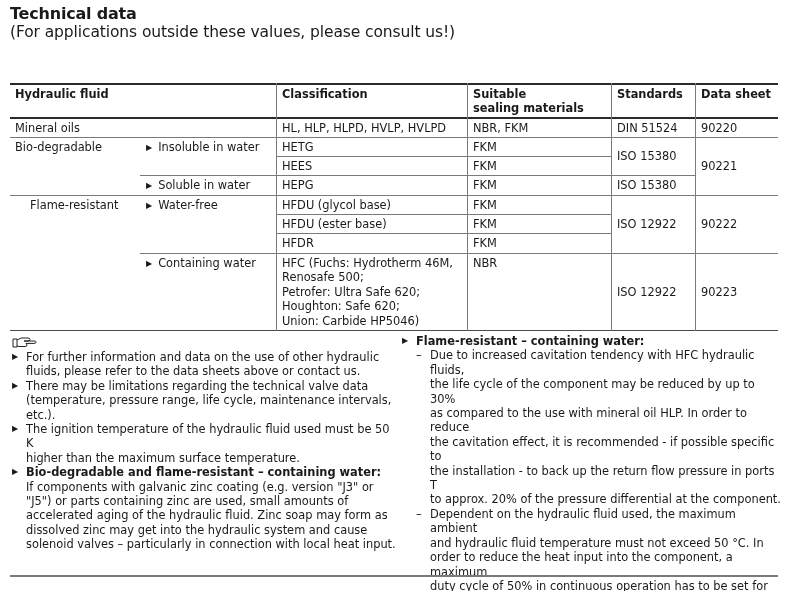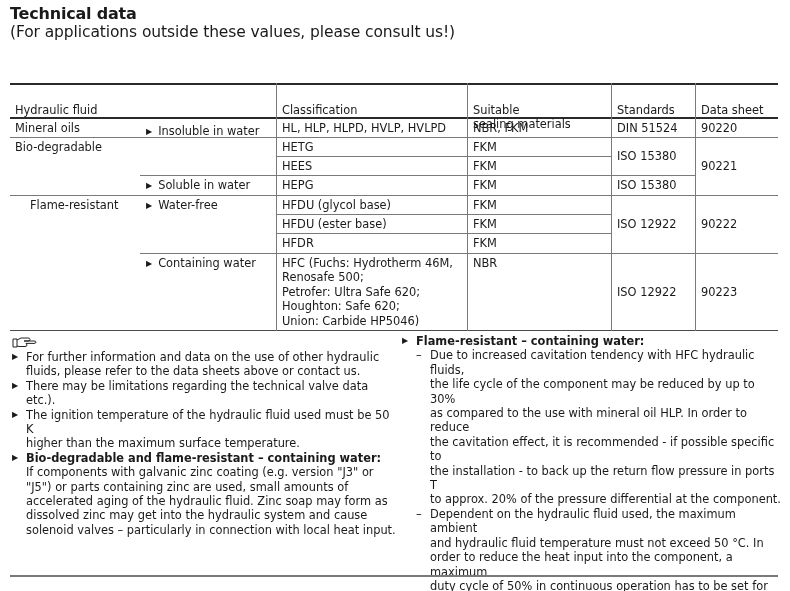--- a/index.html
+++ b/index.html
@@ -6,21 +6,21 @@
   body { width:790px; height:591px; position:relative; overflow:hidden;
          font-family:"DejaVu Sans", sans-serif; color:#1a1a1a; }
   .title { position:absolute; left:10px; top:4px; font-size:16px; font-weight:bold; letter-spacing:-0.2px; }
   .subtitle { position:absolute; left:10px; top:23px; font-size:15.5px; letter-spacing:-0.1px; }
 
   .tbl { position:absolute; left:10px; top:83px; width:768px; }
   .hline { position:absolute; left:0; height:1px; background:#7a7a7a; }
   .hline.thick { height:2px; background:#2a2a2a; }
   .vline { position:absolute; width:1px; background:#7a7a7a; }
   .cell { position:absolute; font-size:11.4px; line-height:14.4px; white-space:nowrap; }
-  .hdr { font-weight:normal;margin-top:16px; }
+  .hdr { font-weight:bold; }
   .arrow { font-size:8px; margin-right:6px; position:relative; top:-1px; }
 
   .notes-l { position:absolute; left:12px; top:338px; width:385px; font-size:11.4px; line-height:14.4px; }
   .notes-r { position:absolute; left:402px; top:334px; width:380px; font-size:11.4px; line-height:14.4px; }
   .note-h { font-weight:bold; display:flex; align-items:center; }
   .hand { display:inline-block; width:26px; height:12px; margin-right:6px; position:relative; top:-2px; }
   .bullet { position:relative; padding-left:14px; }
   .bullet .tri { position:absolute; left:0; top:0; font-size:8px; }
   .dash { position:relative; padding-left:14px; margin-left:14px; }
   .dash .d { position:absolute; left:0; top:0; }
@@ -58,21 +58,21 @@
   <div class="cell hdr" style="left:607px;top:4px;">Standards</div>
   <div class="cell hdr" style="left:691px;top:4px;">Data sheet</div>
 
   <div class="cell" style="left:5px;top:38px;">Mineral oils</div>
   <div class="cell" style="left:272px;top:38px;">HL, HLP, HLPD, HVLP, HVLPD</div>
   <div class="cell" style="left:463px;top:38px;">NBR, FKM</div>
   <div class="cell" style="left:607px;top:38px;">DIN 51524</div>
   <div class="cell" style="left:691px;top:38px;">90220</div>
 
   <div class="cell" style="left:5px;top:57px;">Bio-degradable</div>
-  <div class="cell" style="left:136px;top:41px;">
+  <div class="cell" style="left:136px;top:57px;">
     <span class="arrow">▶</span><span>Insoluble in water</span>
   </div>
   <div class="cell" style="left:272px;top:57px;">HETG</div>
   <div class="cell" style="left:463px;top:57px;">FKM</div>
   <div class="cell" style="left:272px;top:76px;">HEES</div>
   <div class="cell" style="left:463px;top:76px;">FKM</div>
   <div class="cell" style="left:607px;top:66px;">ISO 15380</div>
   <div class="cell" style="left:691px;top:76px;">90221</div>
 
   <div class="cell" style="left:136px;top:95px;">
@@ -120,20 +120,21 @@
     </span>
   </div>
   <div class="bullet">
     <span class="tri">▶</span>
     <div>For further information and data on the use of other hydraulic</div>
     <div>fluids, please refer to the data sheets above or contact us.</div>
   </div>
   <div class="bullet">
     <span class="tri">▶</span>
     <div>There may be limitations regarding the technical valve data</div>
+    <div>(temperature, pressure range, life cycle, maintenance intervals,</div>
     <div>etc.).</div>
   </div>
   <div class="bullet">
     <span class="tri">▶</span>
     <div>The ignition temperature of the hydraulic fluid used must be 50 K</div>
     <div>higher than the maximum surface temperature.</div>
   </div>
   <div class="bullet">
     <span class="tri">▶</span>
     <div class="bold">Bio-degradable and flame-resistant – containing water:</div>

